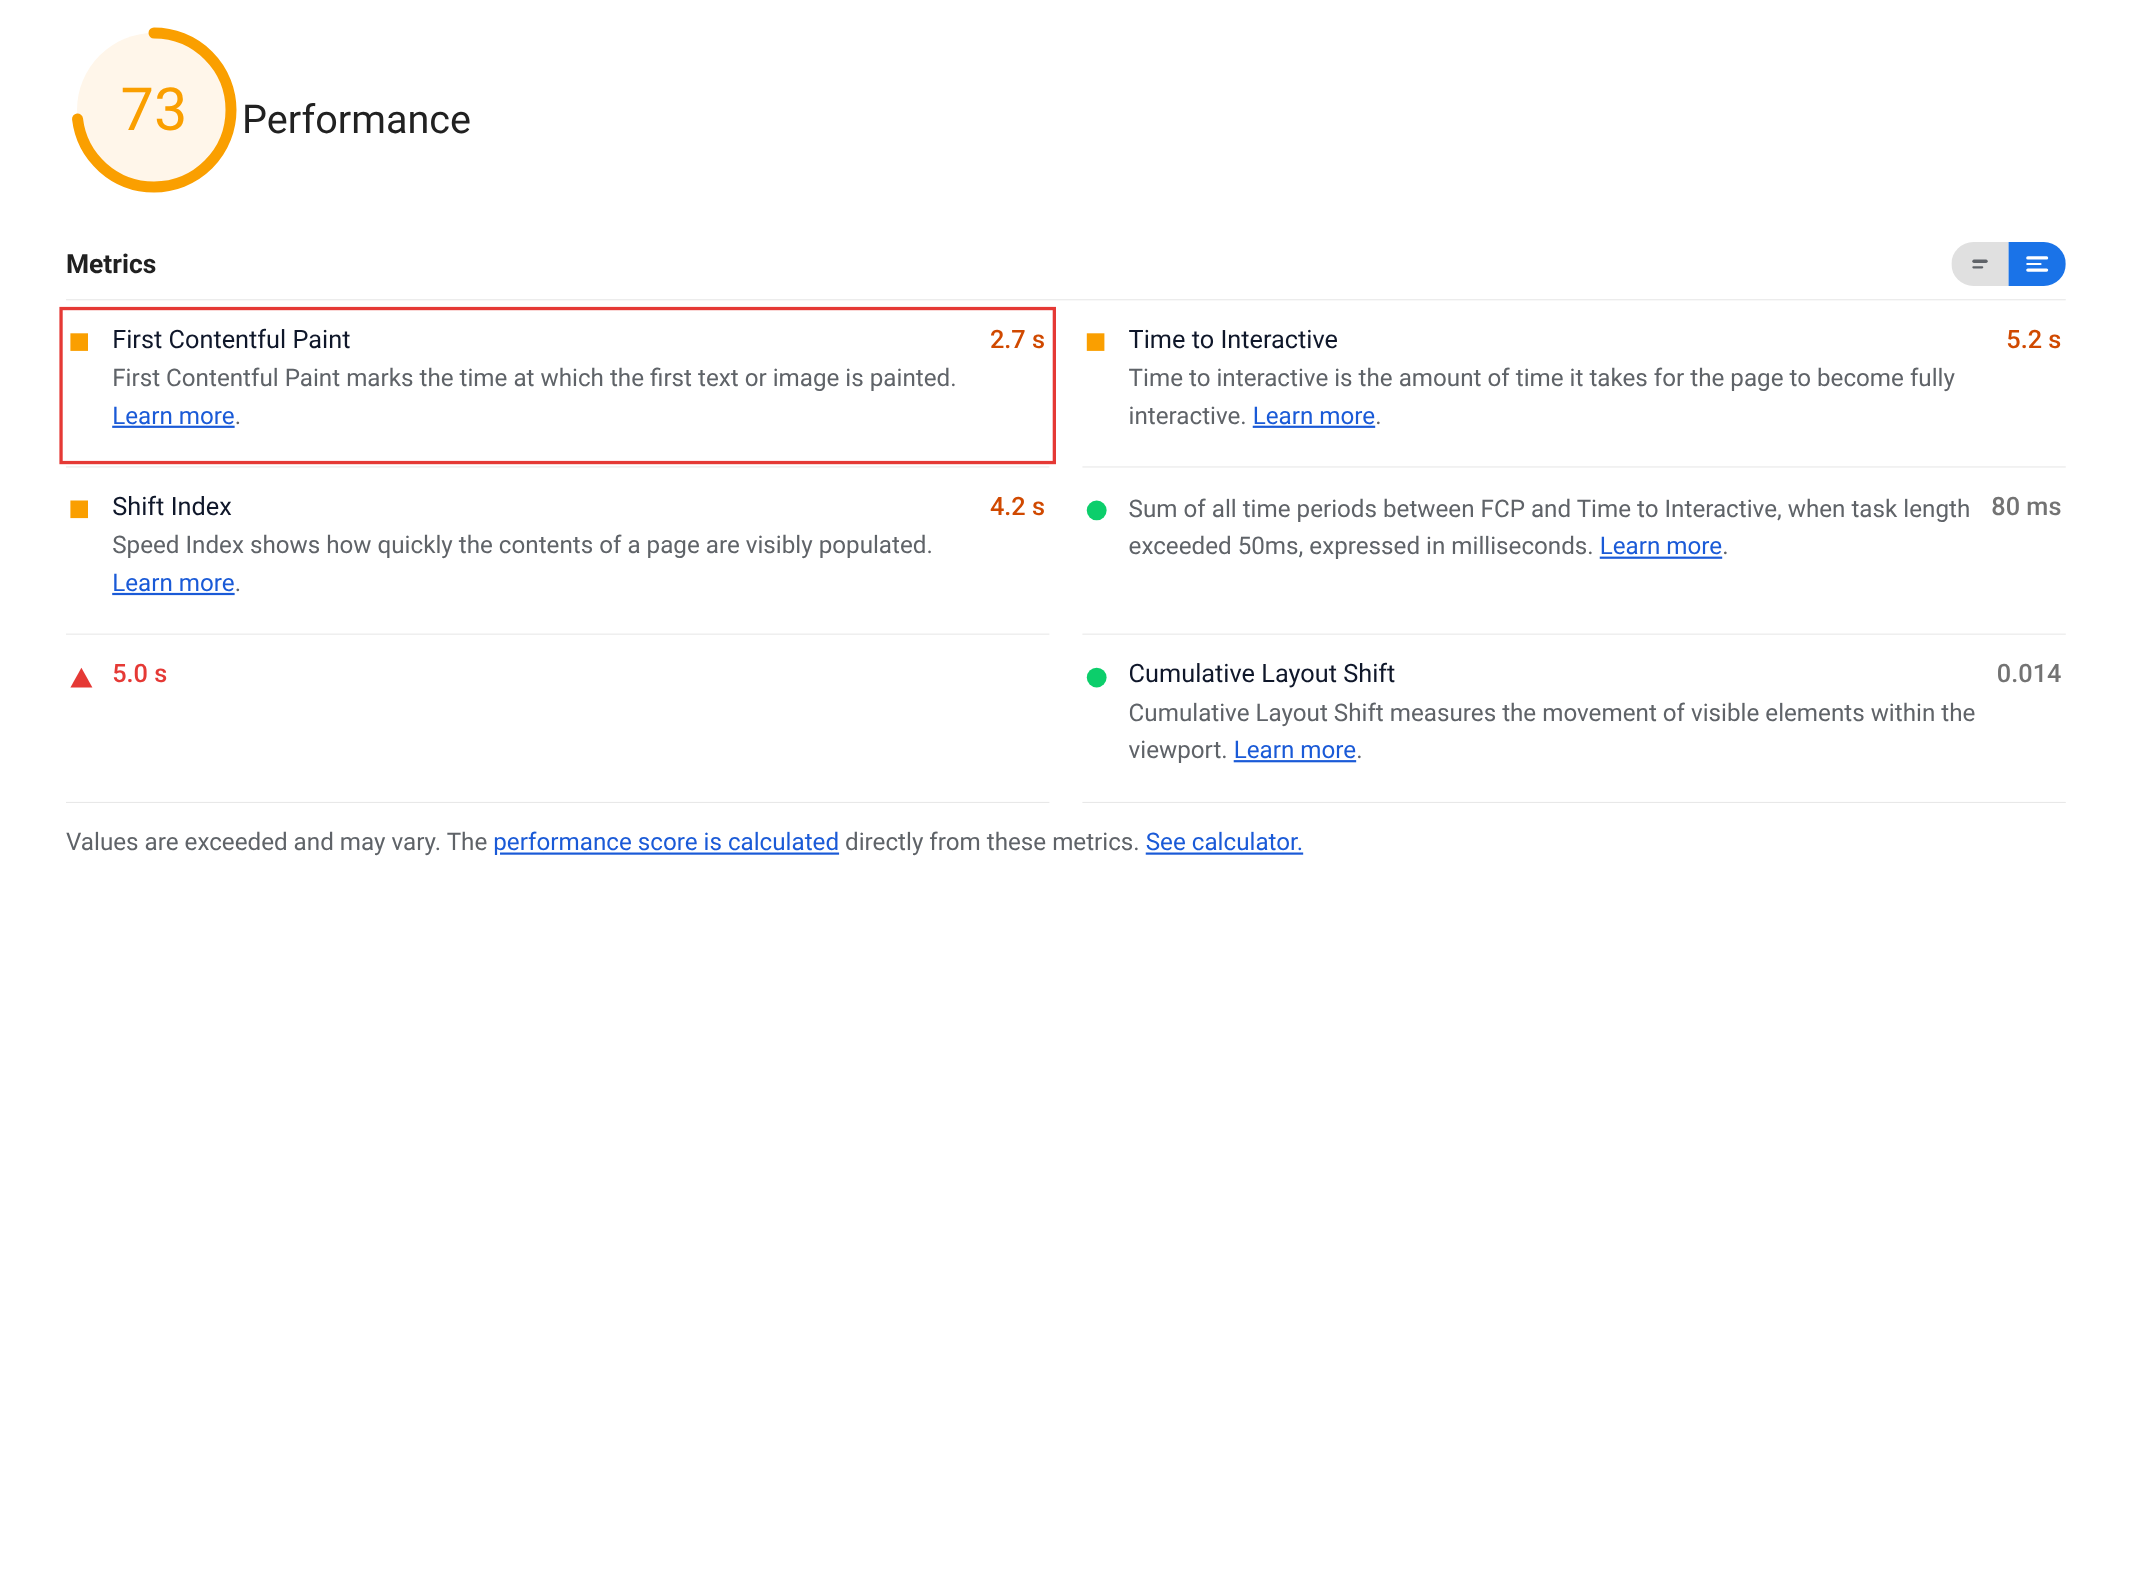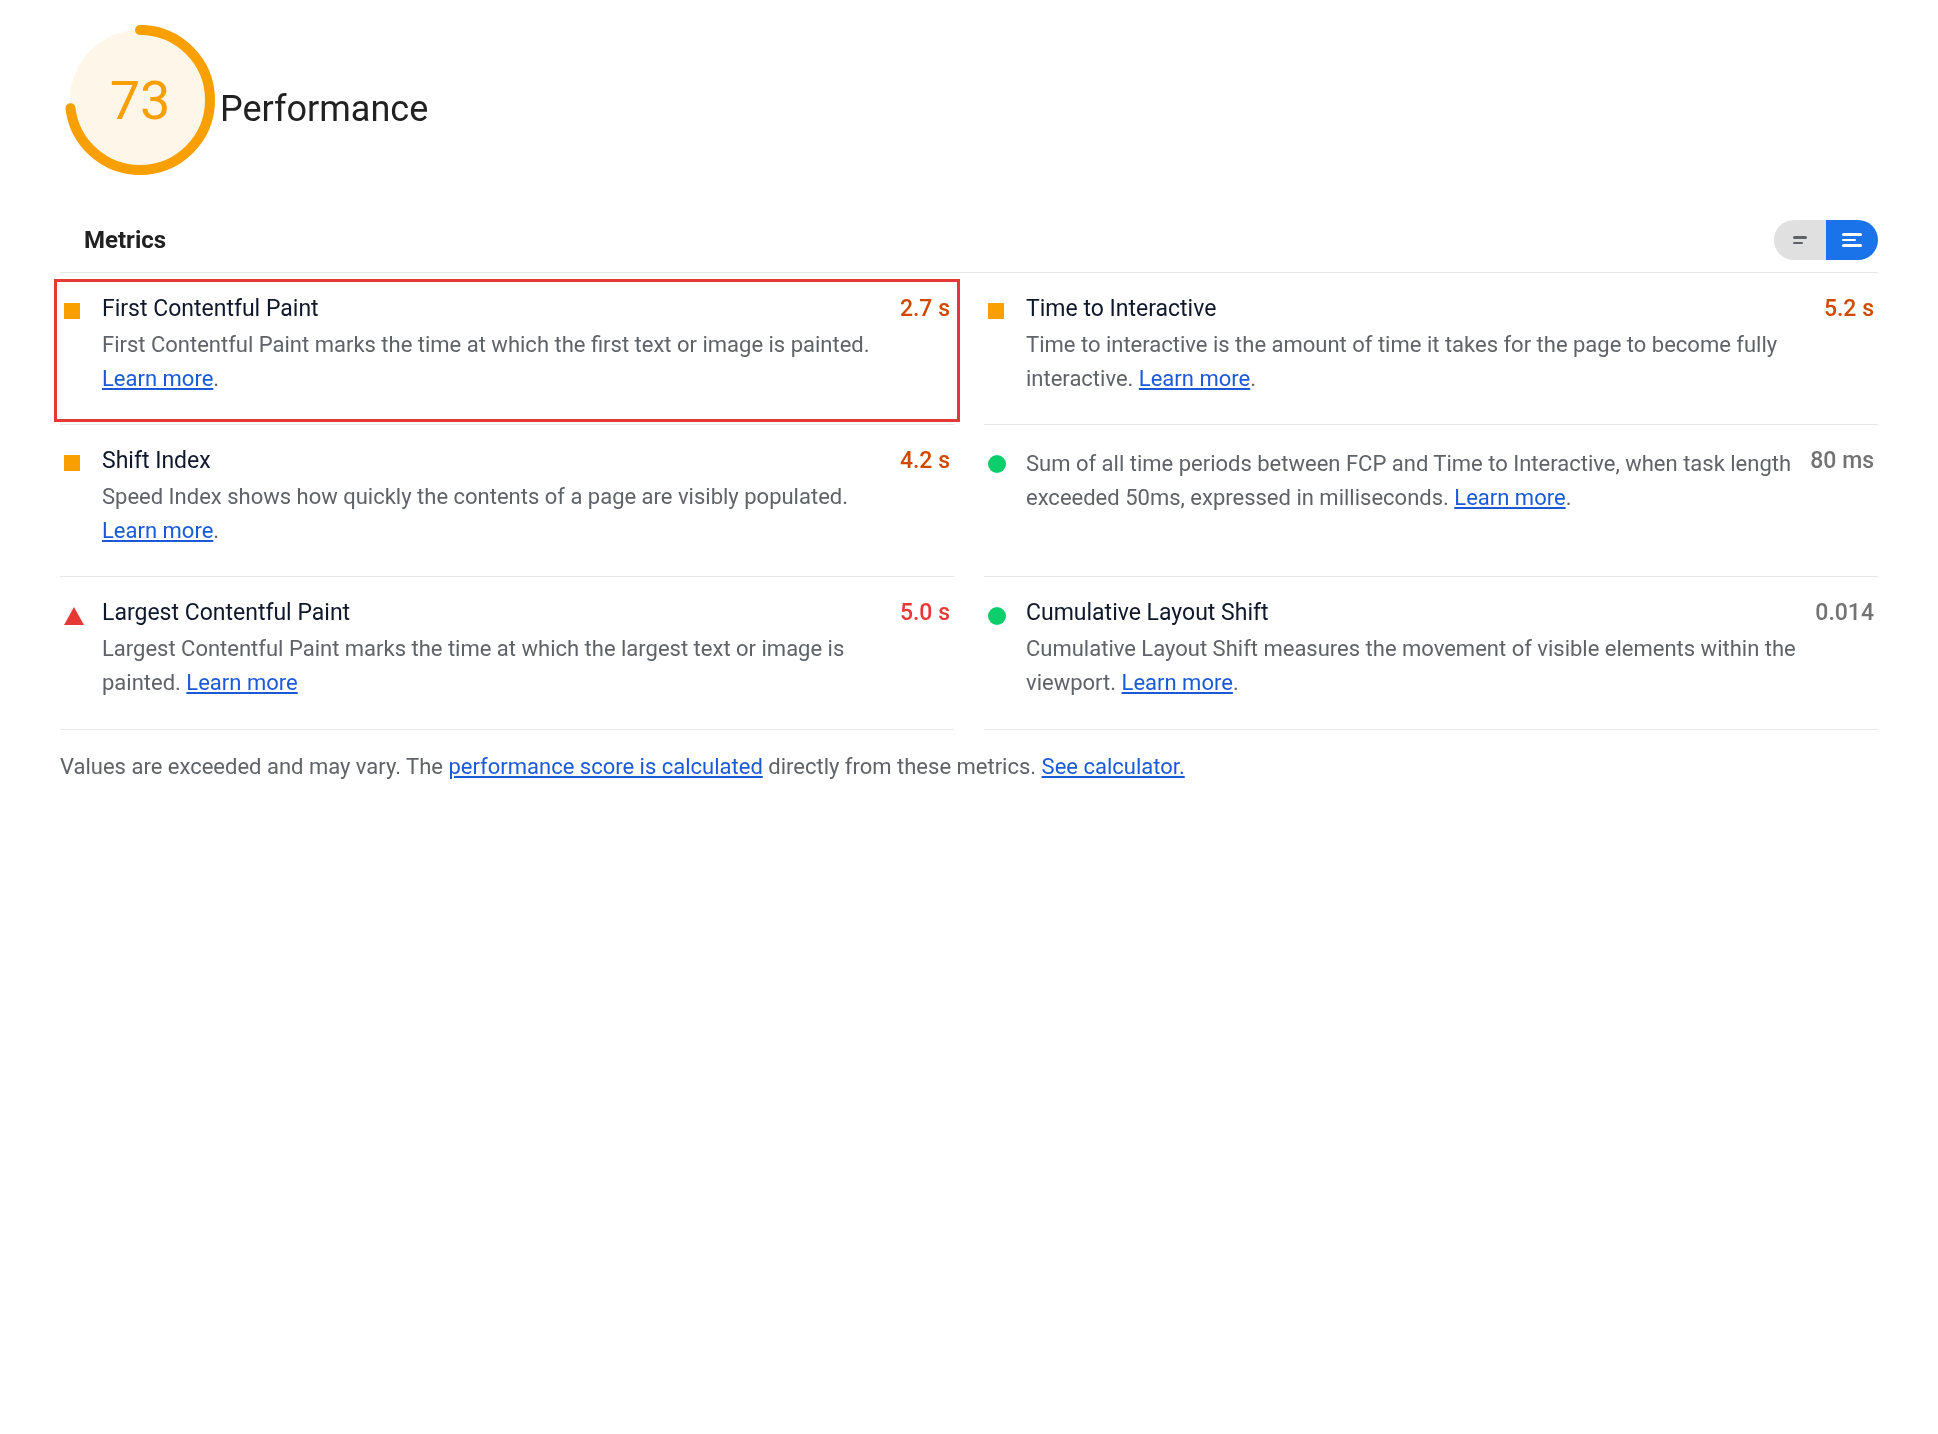--- a/index.html
+++ b/index.html
@@ -56,21 +56,20 @@
   .metrics-header {
     display: flex;
     justify-content: space-between;
     align-items: center;
     padding-bottom: 12px;
     border-bottom: 1px solid #e8e8e8;
   }
   .metrics-title {
     font-size: 24px;
     font-weight: 700;
-    margin-left: 24px;
   }
   .view-toggle {
     display: flex;
     border-radius: 22px;
     overflow: hidden;
     height: 40px;
   }
   .view-toggle .seg {
     width: 52px;
     display: flex;
@@ -237,24 +236,20 @@
       </div>
       <div class="body">
         <div class="desc"><span>Sum of all time periods between FCP and Time to Interactive, when task length exceeded 50ms, expressed in milliseconds. </span><a class="learn">Learn more</a><span>.</span></div>
       </div>
       <div class="value green">80 ms</div>
     </div>
     <div class="metric">
       <div class="icon">
         <span class="tri"></span>
       </div>
-      <div class="body">
-        <div class="name">Largest Contentful Paint</div>
-        <div class="desc"><span>Largest Contentful Paint marks the time at which the largest text or image is painted. </span><a class="learn">Learn more</a><span></span></div>
-      </div>
       <div class="value red">5.0 s</div>
     </div>
     <div class="metric">
       <div class="icon">
         <span class="dot"></span>
       </div>
       <div class="body">
         <div class="name">Cumulative Layout Shift</div>
         <div class="desc"><span>Cumulative Layout Shift measures the movement of visible elements within the viewport. </span><a class="learn">Learn more</a><span>.</span></div>
       </div>

